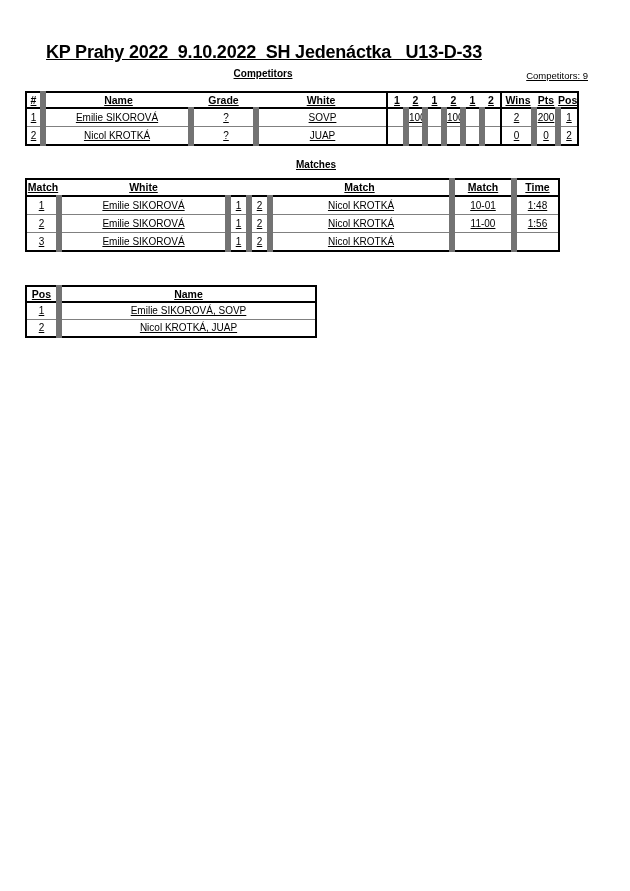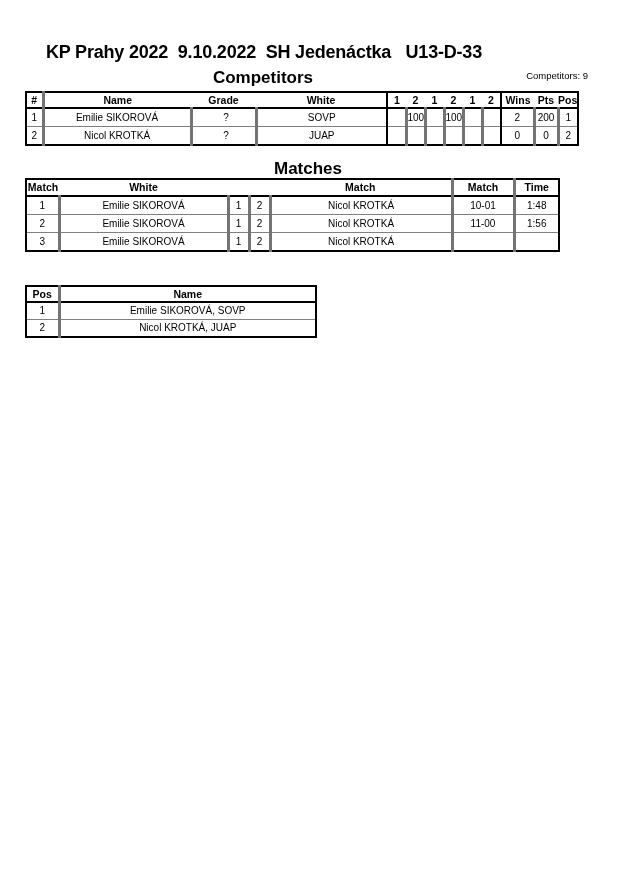--- a/index.html
+++ b/index.html
@@ -1,43 +1,43 @@
 <!DOCTYPE html>
 <html><head>
 <meta charset="utf-8">
 <style>
   html,body{margin:0;padding:0;}
   body{
     width:630px;height:891px;background:#ffffff;color:#000;
     font-family:"Liberation Sans", sans-serif;position:relative;overflow:hidden;
   }
-  .abs{position:absolute;}
+  .abs{position:absolute;text-decoration:underline;}
   .page-title{
     top:42px;left:0;width:528px;text-align:center;
     font-size:18px;font-weight:bold;letter-spacing:-0.2px;white-space:pre;
   }
-  .sec-heading{font-size:17px;font-weight:bold;text-align:center;white-space:pre;}
+  .sec-heading{font-size:10px;font-weight:bold;text-align:center;white-space:pre;}
   .h-competitors{top:68px;left:0;width:526px;}
-  .h-matches{top:159px;left:25px;width:566px;}
+  .h-matches{top:159px;left:33px;width:566px;}
   .h-results{top:284px;left:25px;width:290px;}
   .count-label{top:70px;left:0;width:588px;text-align:right;font-size:9.5px;}
 
   table.t{
     border-collapse:collapse;table-layout:fixed;
     border:2px solid #000;background:#fff;
   }
   table.t th{
     font-size:10.5px;font-weight:bold;padding:0;text-align:center;
     border-bottom:2px solid #000;white-space:nowrap;overflow:visible;line-height:1;
   }
   table.t td{
     font-size:10px;padding:0;text-align:center;white-space:nowrap;overflow:hidden;
     border-top:1px solid #808080;line-height:1;
   }
-  .bl1{border-left:3px solid #737373;}
+  .bl1{border-left:6px solid #737373;}
   .bl2{border-left:2px solid #000 !important;}
   td.l{text-align:left;padding-left:6px;}
   th.l{text-align:left;padding-left:2px;}
   .t-comp{top:91px;left:25px;width:552px;}
   .t-comp th{height:14px;}
   .t-comp td{height:17px;}
   .t-match{top:178px;left:25px;width:533px;}
   .t-match th{height:15px;}
   .t-match td{height:17px;}
   .t-res{top:285px;left:25px;width:290px;}

